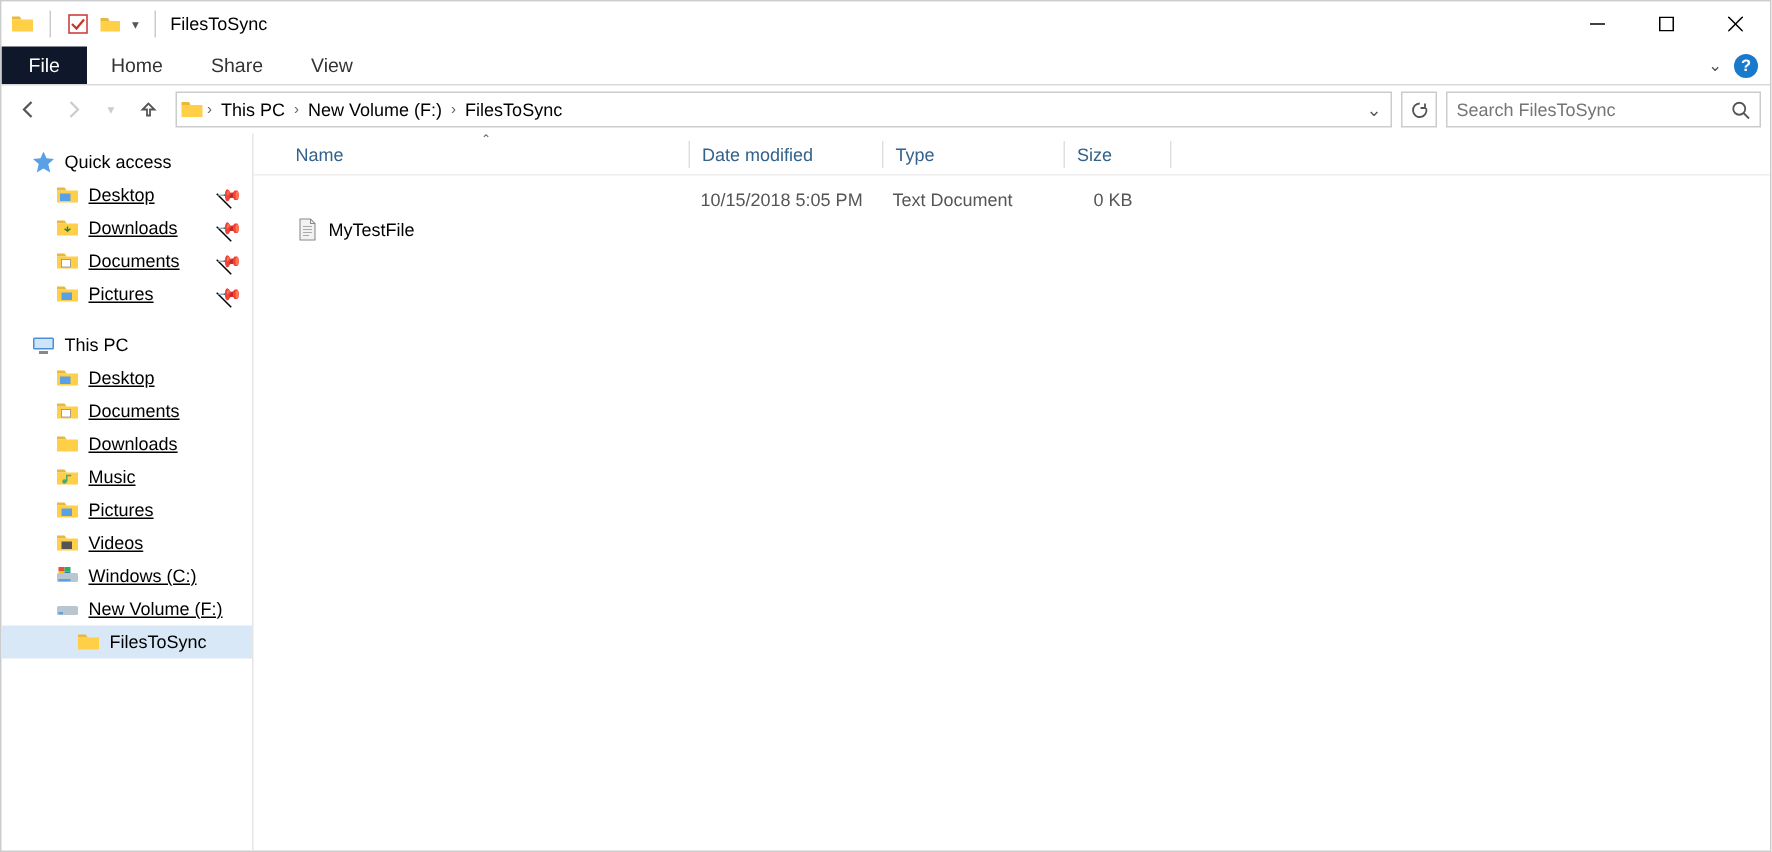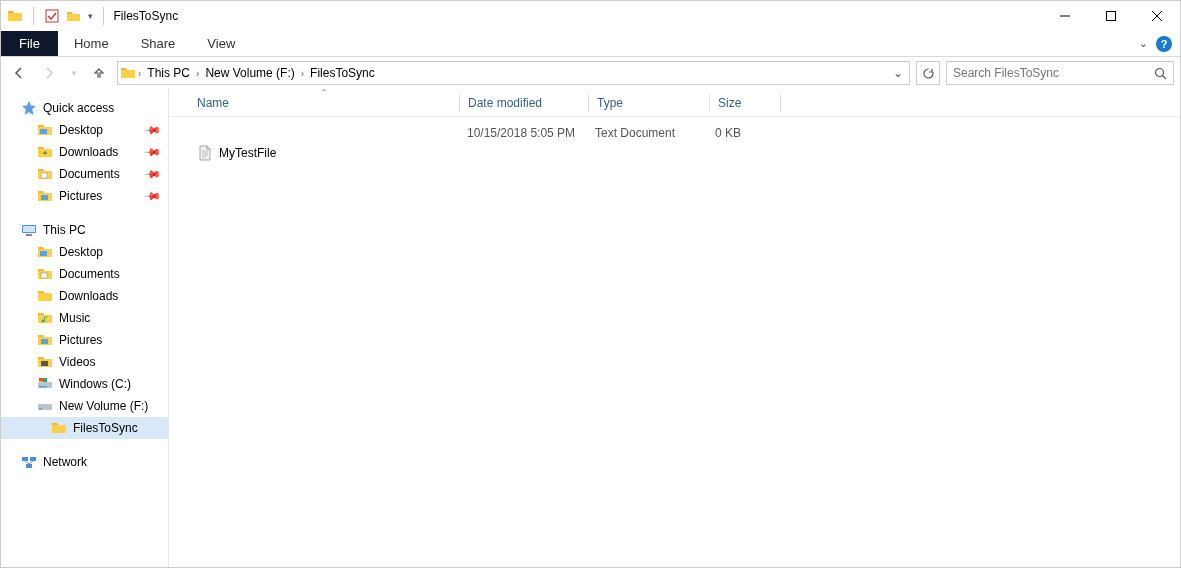--- a/index.html
+++ b/index.html
@@ -24,33 +24,33 @@
 
 .addr-row { height: 32px; display: flex; align-items: center; gap: 6px; padding: 2px 6px; }
 .nav-btn { width: 24px; height: 24px; display: flex; align-items: center; justify-content: center; color: #666; border-radius: 2px; }
 .nav-btn.disabled { color: #ccc; }
 .addr-box { flex: 1; height: 24px; border: 1px solid #ccc; display: flex; align-items: center; padding: 0 2px; background: #fff; }
 .addr-box .crumb { display: flex; align-items: center; gap: 4px; padding: 0 4px; height: 100%; }
 .addr-box .chev { color: #666; font-size: 10px; padding: 0 2px; }
 .addr-box .folder-mini { width: 16px; height: 14px; }
 .addr-box .dropdown-end { margin-left: auto; width: 18px; text-align: center; color: #555; }
 .refresh-btn { width: 24px; height: 24px; display: flex; align-items: center; justify-content: center; border: 1px solid #ccc; background: #fff; }
-.search-box { width: 228px; height: 24px; border: 1px solid #ccc; display: flex; align-items: center; padding: 0 6px; background: #fff; color: #777; }
+.search-box { width: 210px; height: 24px; border: 1px solid #ccc; display: flex; align-items: center; padding: 0 6px; background: #fff; color: #777; }
 .search-box input { border: 0; outline: 0; flex: 1; font-size: 12px; color: #333; background: transparent; }
 .search-box .search-icon { color: #555; }
 
 
 .body-split { flex: 1; display: flex; overflow: hidden; }
 
 
 .navpane { width: 168px; border-right: 1px solid #e5e5e5; padding: 8px 0; overflow: hidden; }
 .nav-group { margin-bottom: 12px; }
 .nav-item { display: flex; align-items: center; gap: 6px; padding: 3px 8px 3px 20px; height: 22px; font-size: 12px; position: relative; white-space: nowrap; }
 .nav-item.root { padding-left: 20px; }
-.nav-item.child { padding-left: 36px; }
+.nav-item.child { padding-left: 36px; text-decoration: underline; }
 .nav-item.grandchild { padding-left: 50px; }
 .nav-item.selected { background: #d9e8f6; }
 .nav-item .icon { width: 16px; height: 16px; flex-shrink: 0; }
 .nav-item .pin { margin-left: auto; color: #7a7a7a; font-size: 11px; transform: rotate(45deg); }
 
 
 .filearea { flex: 1; display: flex; flex-direction: column; }
 .col-headers { display: flex; align-items: center; height: 28px; padding-left: 20px; border-bottom: 1px solid #eee; color: #33628c; font-size: 12px; }
 .col-headers .col { padding: 0 8px; position: relative; }
 .col-headers .col-name { width: 270px; }
@@ -59,21 +59,21 @@
 .col-headers .col-size { width: 70px; text-align: left; }
 .col-headers .sort-ind { position: absolute; top: -8px; left: 50%; transform: translateX(-50%); font-size: 8px; color: #666; }
 .col-divider { width: 1px; height: 18px; background: #e0e0e0; }
 
 .file-rows { flex: 1; padding: 4px 0 0 20px; }
 .file-row { display: flex; align-items: center; height: 24px; font-size: 12px; }
 .file-row .cell { padding: 0 8px; color: #555; }
 .file-row .cell.name { width: 270px; color: #000; display: flex; align-items: center; gap: 6px; margin-top: 40px; }
 .file-row .cell.date { width: 128px; }
 .file-row .cell.type { width: 120px; }
-.file-row .cell.size { width: 70px; text-align: left; }
+.file-row .cell.size { width: 70px; text-align: center; }
 
 
 .folder-ico { fill: #ffcf48; }
 .folder-ico-tab { fill: #e8b73d; }
 .drive-ico { fill: #b9c6d0; }
 .drive-bar { fill: #5aa0e6; }
 .text-file-ico { fill: #f2f2f2; stroke: #888; }
 
 svg { display: block; }
 </style>
@@ -348,34 +348,20 @@
         <span class="icon">
             <svg width="16" height="16" viewBox="0 0 16 16">
               <path class="folder-ico-tab" d="M1 3h5l1.5 2H1z"></path>
               <path class="folder-ico" d="M1 5h14v8H1z"></path>
             </svg>
           </span>
         <span>FilesToSync</span>
       </div>
     </div>
 
-    <div class="nav-group">
-      <div class="nav-item root">
-        <span class="icon">
-            <svg width="16" height="16" viewBox="0 0 16 16">
-              <rect x="1" y="3" width="6" height="4" fill="#4a90d9"></rect>
-              <rect x="9" y="3" width="6" height="4" fill="#4a90d9"></rect>
-              <rect x="5" y="10" width="6" height="4" fill="#4a90d9"></rect>
-              <line x1="4" y1="7" x2="8" y2="10" stroke="#888"></line>
-              <line x1="12" y1="7" x2="8" y2="10" stroke="#888"></line>
-            </svg>
-          </span>
-        <span>Network</span>
-      </div>
-    </div>
   </div>
 
   <div class="filearea">
     <div class="col-headers">
       <div class="col col-name">
         <span>Name</span>
         <span class="sort-ind">⌃</span>
       </div>
       <div class="col-divider"></div>
       <div class="col col-date">Date modified</div>

